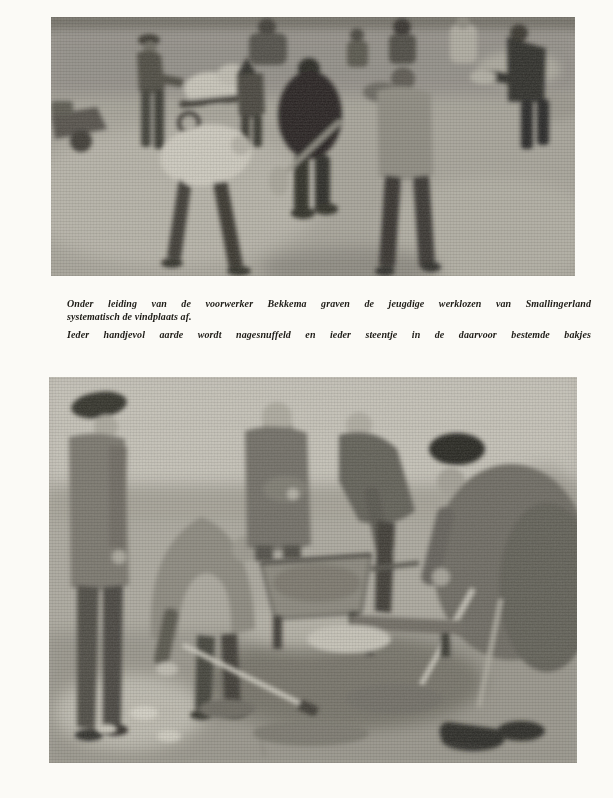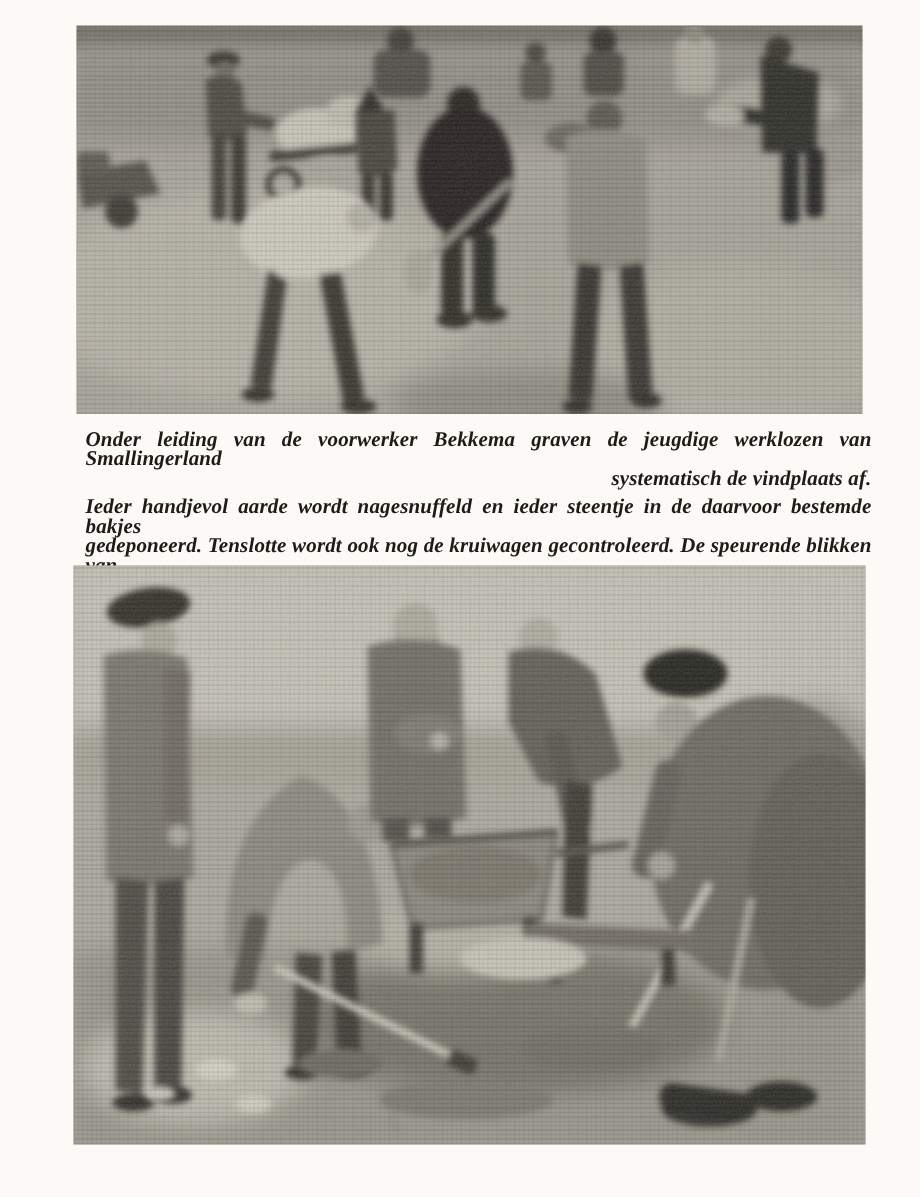--- a/index.html
+++ b/index.html
@@ -27,33 +27,33 @@
       repeating-linear-gradient(90deg, rgba(38,36,32,0.05) 0px, rgba(38,36,32,0.05) 1px, transparent 1px, transparent 3px);
     pointer-events: none;
   }
 
   .photo-top    { left: 51px; top: 17px;  width: 524px; height: 259px; }
   .photo-bottom { left: 49px; top: 377px; width: 528px; height: 386px; }
 
   .caption {
     position: absolute;
     left: 51px; width: 524px;
-    margin: 6px;
+    margin: 16px;
     font-style: italic;
     font-weight: bold;
-    font-size: 14px;
+    font-size: 10px;
     line-height: 13px;
     color: #1d1b16;
     letter-spacing: 0.1px;
   }
-  .caption .line { display: block; text-align: right; }
+  .caption .line { display: block; text-align: left; }
   .caption .line.just { text-align: justify; text-align-last: justify; }
 
   .caption-top    { top: 281px; }
-  .caption-bottom { top: 326px; }
+  .caption-bottom { top: 312px; }
 
   figure { margin: 0; }
 </style>
 </head>
 <body>
 
 <div class="page">
 
   <figure class="photo photo-top" role="img" aria-label="Korrelige zwart-wit foto: jeugdige werklozen graven met schoppen en kruiwagens systematisch een vindplaats af op een veld">
     <svg width="524" height="259" viewBox="0 0 524 259" xmlns="http://www.w3.org/2000/svg">
@@ -165,21 +165,20 @@
     <div class="scan-texture"></div>
   </figure>
 
   <p class="caption caption-top">
     <span class="line just">Onder leiding van de voorwerker Bekkema graven de jeugdige werklozen van Smallingerland</span>
     <span class="line">systematisch de vindplaats af.</span>
   </p>
 
   <p class="caption caption-bottom">
     <span class="line just">Ieder handjevol aarde wordt nagesnuffeld en ieder steentje in de daarvoor bestemde bakjes</span>
-    <span class="line just">gedeponeerd. Tenslotte wordt ook nog de kruiwagen gecontroleerd. De speurende blikken van</span>
   </p>
 
   <figure class="photo photo-bottom" role="img" aria-label="Korrelige zwart-wit foto: vijf mannen rond een kruiwagen; aarde wordt nagesnuffeld en de kruiwagen gecontroleerd terwijl een man met pet toekijkt">
     <svg width="528" height="386" viewBox="0 0 528 386" xmlns="http://www.w3.org/2000/svg">
       <defs>
         <filter id="blB2" x="-20%" y="-20%" width="140%" height="140%">
             <feGaussianBlur stdDeviation="2"></feGaussianBlur>
           </filter>
         <filter id="blB8" x="-40%" y="-40%" width="180%" height="180%">
             <feGaussianBlur stdDeviation="8"></feGaussianBlur>

